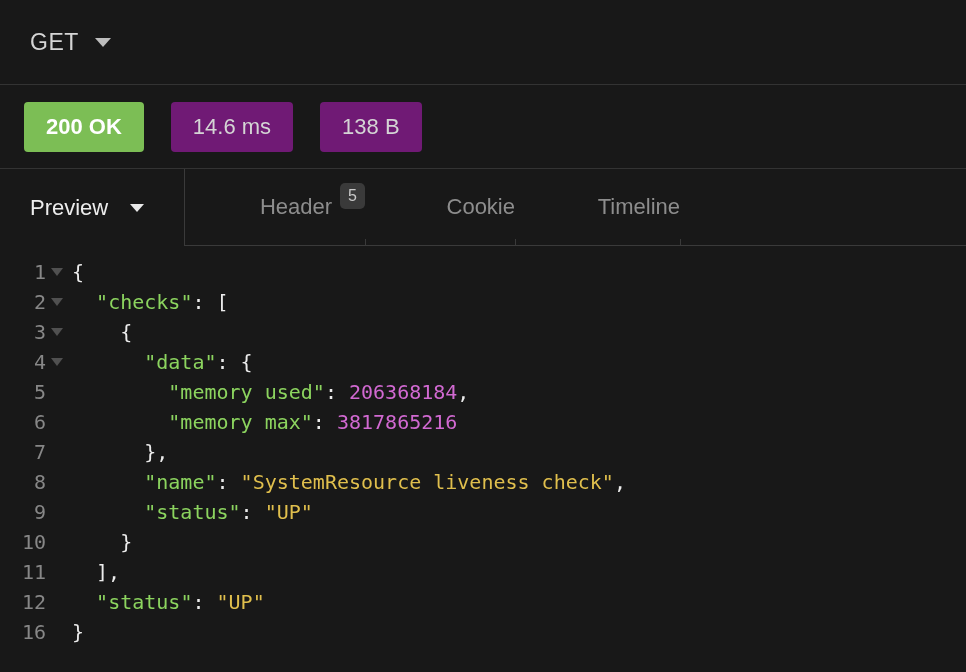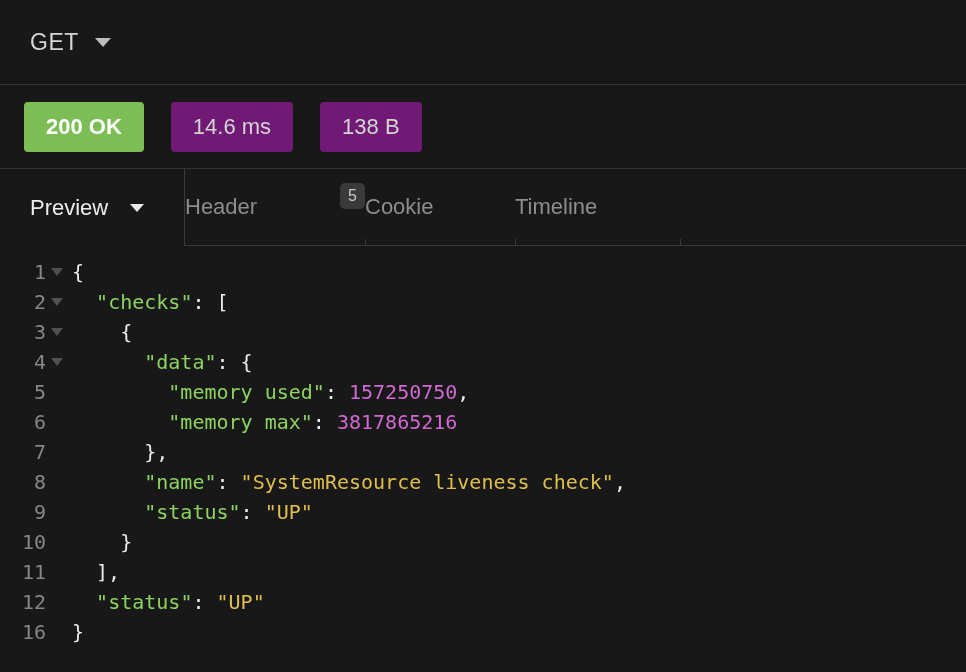--- a/index.html
+++ b/index.html
@@ -33,21 +33,21 @@
   }
   .badge {
     height:50px; line-height:50px; padding:0 22px; border-radius:4px;
     font-size:22px; background:#701a75; color:#d4d4d4; font-weight:500;
     white-space:nowrap;
   }
   .badge.ok { background:#7cbe55; color:#ffffff; font-weight:600; }
 
   
   .tab-bar { height:77px; display:flex; }
-  .tab { position:relative; display:flex; align-items:center; justify-content:space-between; cursor:pointer; }
+  .tab { position:relative; display:flex; align-items:center; justify-content:flex-end; cursor:pointer; }
   .tab-preview {
     width:185px; border-right:1px solid #3a3a3a;
     justify-content:flex-start; padding-left:30px; gap:22px;
   }
   .tab-preview .label { font-size:22px; color:#ededed; }
   .tab-preview .caret-down { border-top-color:#e8e8e8; border-left-width:7px; border-right-width:7px; border-top-width:8px; }
   .tab-inactive { border-bottom:1px solid #3a3a3a; }
   .tab-inactive .label { font-size:22px; color:#8d8d8d; }
   .tab-inactive::after {
     content:""; position:absolute; right:-1px; bottom:0;
@@ -122,21 +122,21 @@
       <span class="label">Timeline</span>
     </div>
     <div class="tab-filler"></div>
   </div>
 
   <div class="code-pane" id="code-pane">
       <div class="code-line"><span class="gutter-num">1</span><span class="gutter-fold"><span class="fold-arrow"></span></span><span class="code-text"><span class="tok-p">{</span></span></div>
       <div class="code-line"><span class="gutter-num">2</span><span class="gutter-fold"><span class="fold-arrow"></span></span><span class="code-text"><span class="tok-p">  </span><span class="tok-k">"checks"</span><span class="tok-p">: [</span></span></div>
       <div class="code-line"><span class="gutter-num">3</span><span class="gutter-fold"><span class="fold-arrow"></span></span><span class="code-text"><span class="tok-p">    {</span></span></div>
       <div class="code-line"><span class="gutter-num">4</span><span class="gutter-fold"><span class="fold-arrow"></span></span><span class="code-text"><span class="tok-p">      </span><span class="tok-k">"data"</span><span class="tok-p">: {</span></span></div>
-      <div class="code-line"><span class="gutter-num">5</span><span class="gutter-fold"></span><span class="code-text"><span class="tok-p">        </span><span class="tok-k">"memory used"</span><span class="tok-p">: </span><span class="tok-n">157250750</span><span class="tok-p">,</span></span></div>
+      <div class="code-line"><span class="gutter-num">5</span><span class="gutter-fold"></span><span class="code-text"><span class="tok-p">        </span><span class="tok-k">"memory used"</span><span class="tok-p">: </span><span class="tok-n">206368184</span><span class="tok-p">,</span></span></div>
       <div class="code-line"><span class="gutter-num">6</span><span class="gutter-fold"></span><span class="code-text"><span class="tok-p">        </span><span class="tok-k">"memory max"</span><span class="tok-p">: </span><span class="tok-n">3817865216</span></span></div>
       <div class="code-line"><span class="gutter-num">7</span><span class="gutter-fold"></span><span class="code-text"><span class="tok-p">      },</span></span></div>
       <div class="code-line"><span class="gutter-num">8</span><span class="gutter-fold"></span><span class="code-text"><span class="tok-p">      </span><span class="tok-k">"name"</span><span class="tok-p">: </span><span class="tok-s">"SystemResource liveness check"</span><span class="tok-p">,</span></span></div>
       <div class="code-line"><span class="gutter-num">9</span><span class="gutter-fold"></span><span class="code-text"><span class="tok-p">      </span><span class="tok-k">"status"</span><span class="tok-p">: </span><span class="tok-s">"UP"</span></span></div>
       <div class="code-line"><span class="gutter-num">10</span><span class="gutter-fold"></span><span class="code-text"><span class="tok-p">    }</span></span></div>
       <div class="code-line"><span class="gutter-num">11</span><span class="gutter-fold"></span><span class="code-text"><span class="tok-p">  ],</span></span></div>
       <div class="code-line"><span class="gutter-num">12</span><span class="gutter-fold"></span><span class="code-text"><span class="tok-p">  </span><span class="tok-k">"status"</span><span class="tok-p">: </span><span class="tok-s">"UP"</span></span></div>
       <div class="code-line"><span class="gutter-num">16</span><span class="gutter-fold"></span><span class="code-text"><span class="tok-p">}</span></span></div>
     </div>
 

